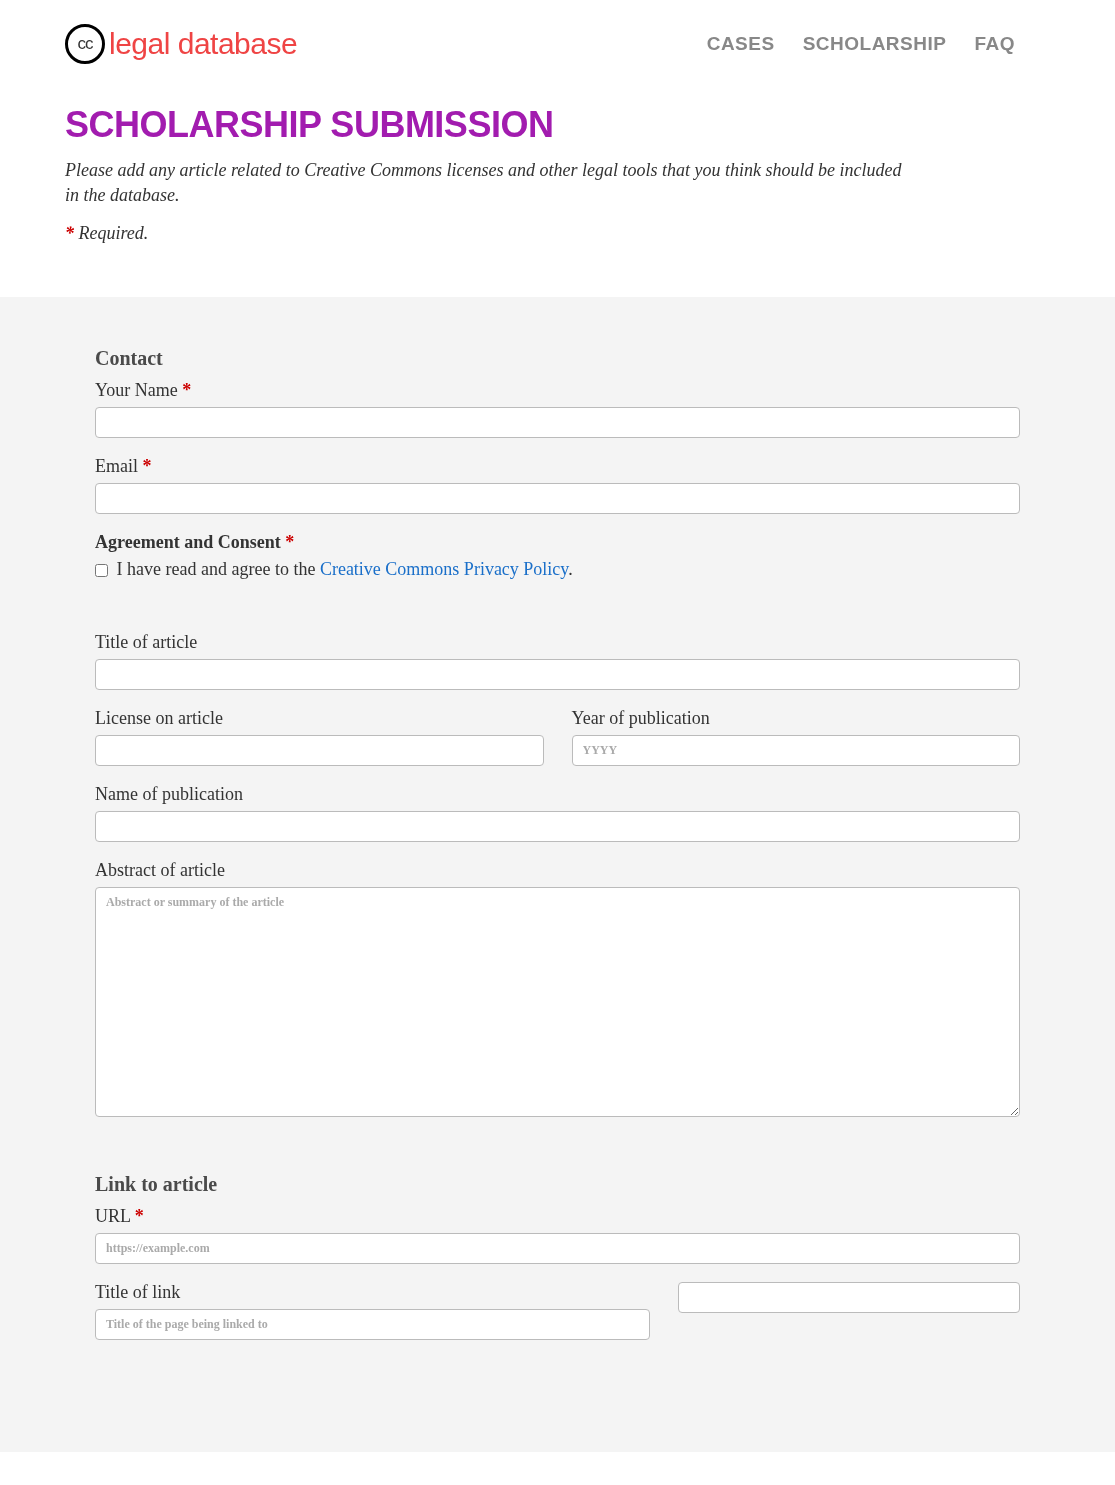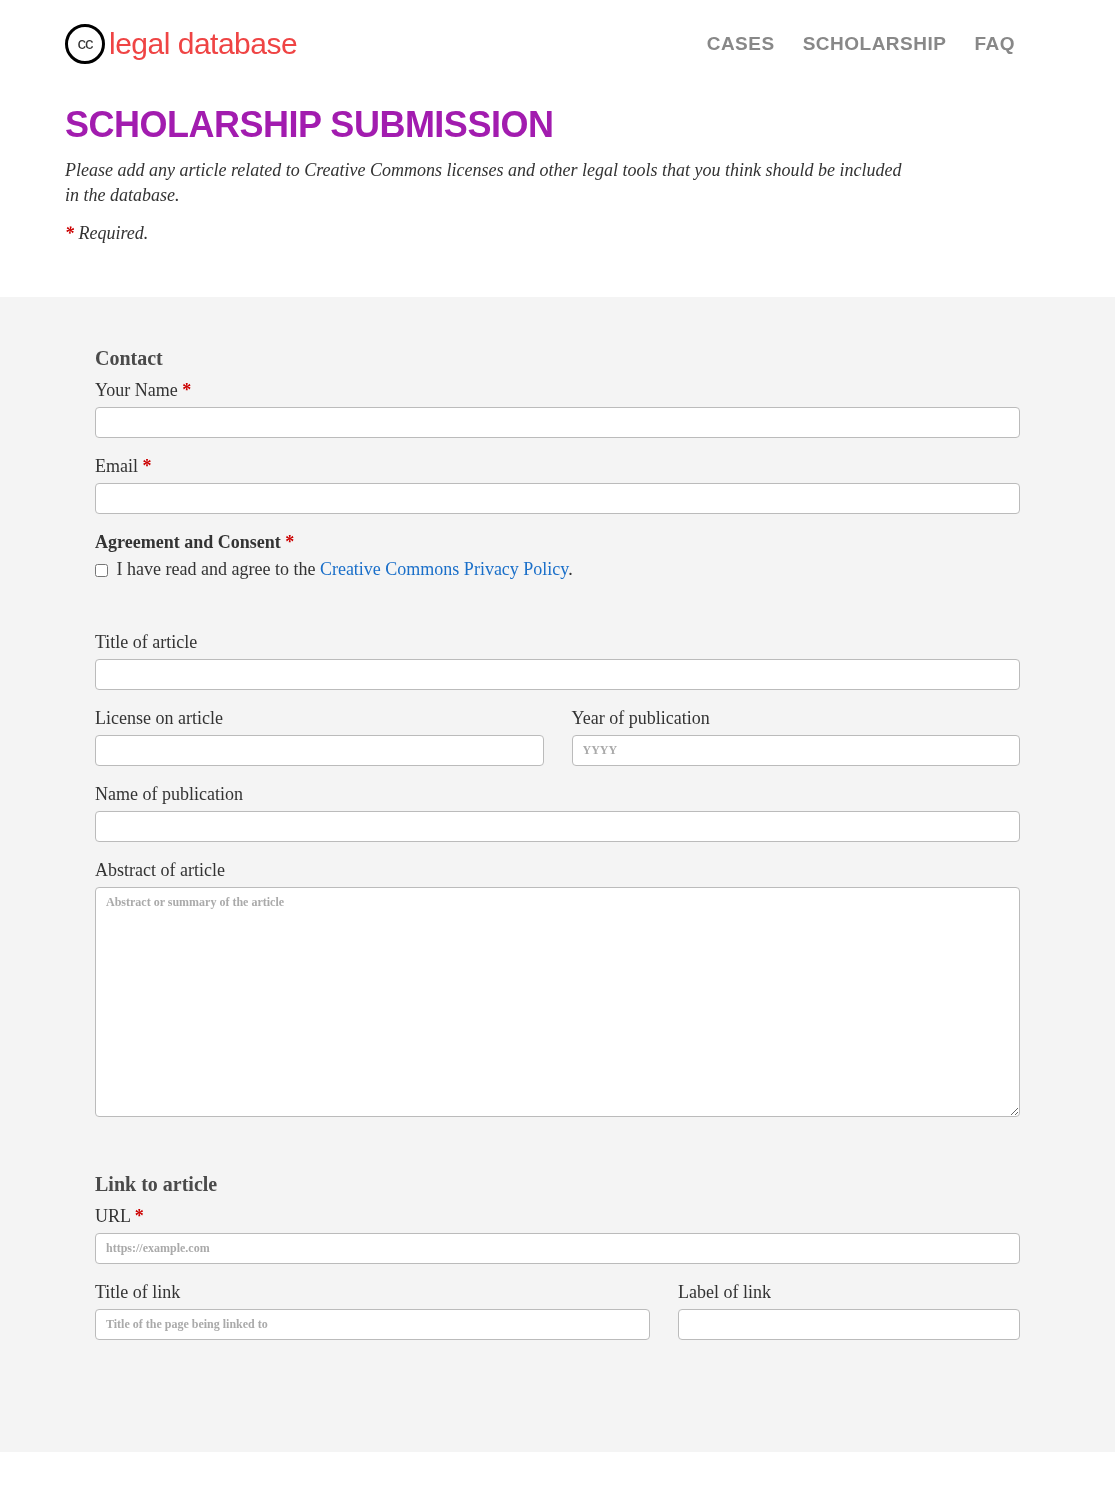--- a/index.html
+++ b/index.html
@@ -226,21 +226,20 @@
         <label class="fld-label"><span>URL </span><span class="req-star">*</span></label>
         <input type="text" placeholder="https://example.com" style="">
       </div>
 
       <div class="row">
         <div class="col-link-title field">
           <label class="fld-label">Title of link</label>
           <input type="text" placeholder="Title of the page being linked to" style="">
         </div>
         <div class="col-link-label field">
-          <label class="fld-label">Label of link</label>
           <input type="text" style="">
         </div>
       </div>
 
     </fieldset>
 
   </form>
 </div>
 
 </body></html>

